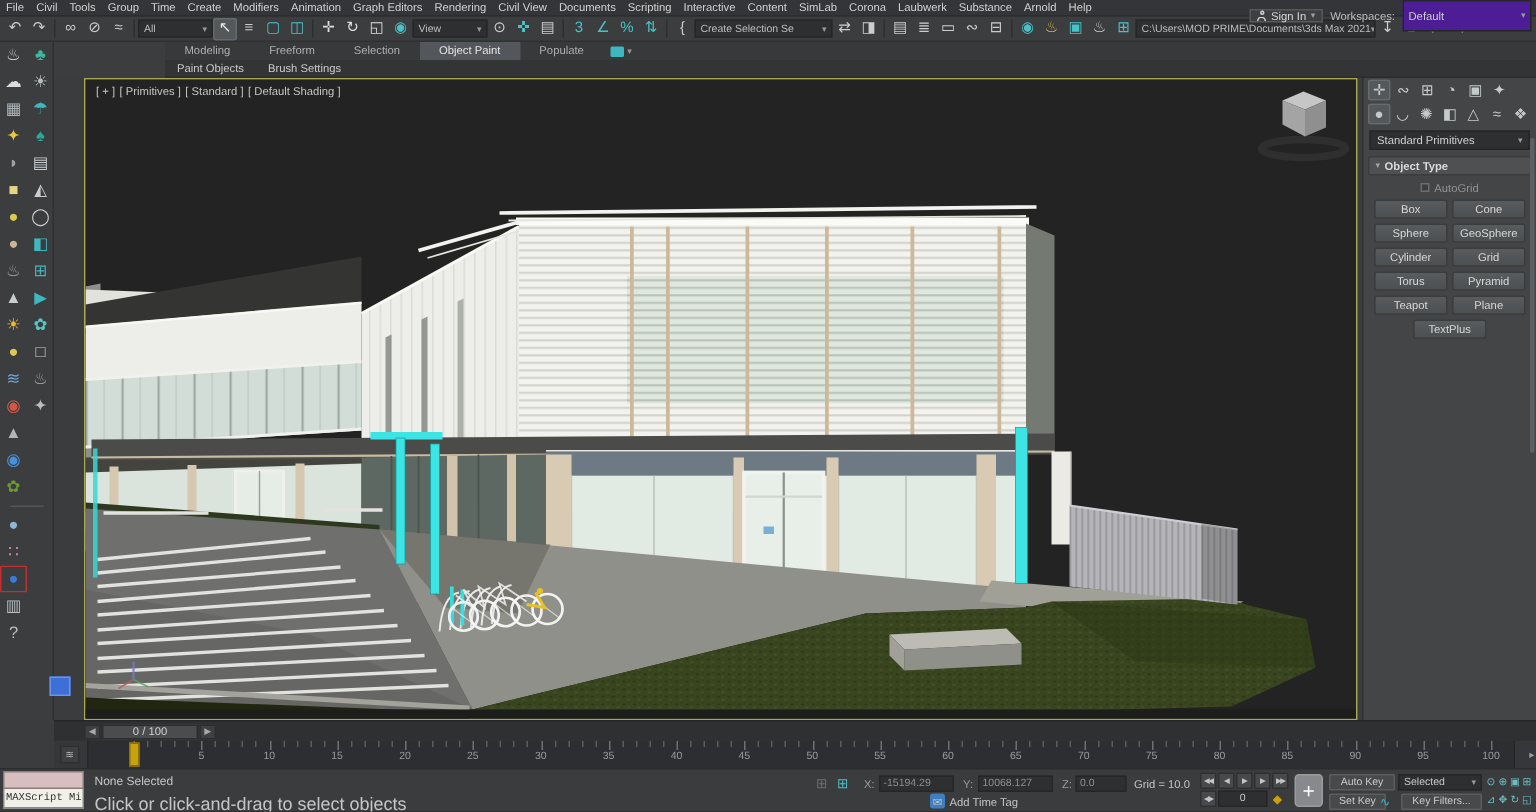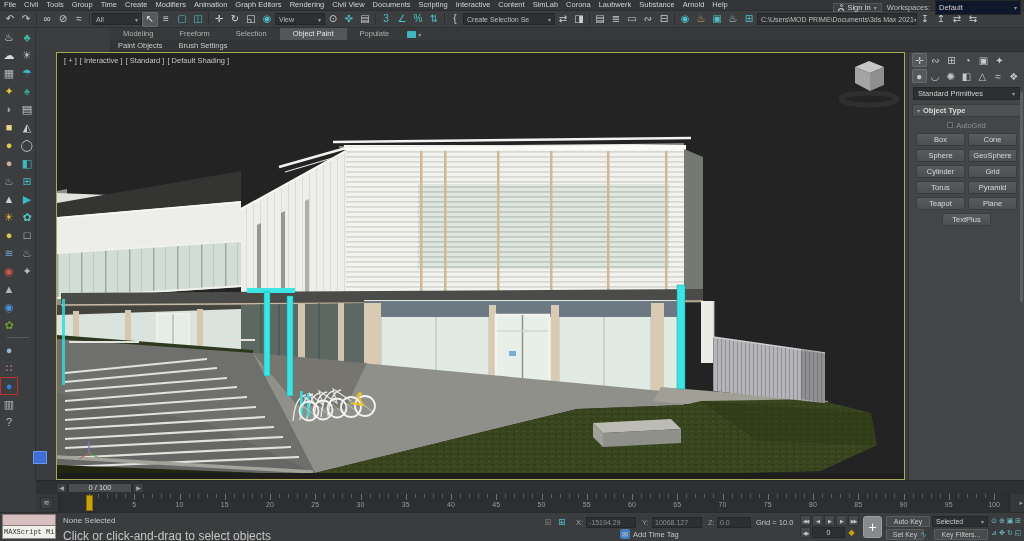--- a/index.html
+++ b/index.html
@@ -13,21 +13,21 @@
 .menu-items{display:flex;align-items:center;overflow:hidden;white-space:nowrap}
 .menu-item{padding:0 4px;font-size:7.5px;color:#d2d2d2;cursor:default}
 .menu-right{margin-left:auto;display:flex;align-items:center;gap:5px;padding-right:3px}
 .signin{display:flex;align-items:center;gap:3px;border:1px solid #55585a;background:#3d3f41;
   height:9px;padding:0 4px;font-size:7.5px;color:#d8d8d8}
 .person{position:relative;width:6px;height:7px;display:inline-block}
 .person .head{position:absolute;left:1.5px;top:0;width:3px;height:3px;border:1px solid #cfcfcf;border-radius:50%}
 .person .bod{position:absolute;left:0;top:3.6px;width:6px;height:3px;border:1px solid #cfcfcf;
   border-bottom:none;border-radius:3px 3px 0 0}
 .ws-label{font-size:7.5px;color:#bdbdbd}
-.ws-dd{width:86px;height:15px;background:#0f172a;border:1px solid #242628;display:flex;
+.ws-dd{width:86px;height:21px;background:#4c1d95;border:1px solid #242628;display:flex;
   align-items:center;justify-content:space-between;padding:6px 3px;font-size:7.5px;color:#cfcfcf}
 .dd-arrow{font-size:6px;color:#9a9a9a}
 
 
 .toolbar{position:absolute;left:0;top:11px;width:1024px;height:17px;background:#3b3d3f;
   border-bottom:1px solid #2e3032;display:flex;align-items:center;padding-left:2px;z-index:29}
 .tbi{width:16px;height:15px;flex:none;display:flex;align-items:center;justify-content:center;
   font-size:10px;line-height:1;border-radius:2px}
 .tbi.active{background:#55585a;box-shadow:inset 0 0 0 1px #656a6d}
 .tb-sep{width:1px;height:12px;background:#2c2e30;margin:0 2px;flex:none}
@@ -316,21 +316,21 @@
         <div class="lt-i mat-active" style="color: rgb(58, 123, 213);">●</div>
         <div class="lt-i" style="color: rgb(184, 190, 194);">▥</div>
         <div class="lt-i" style="color: rgb(184, 190, 194);">?</div>
       </div>
   </div>
   <div class="bluedock"></div>
 
   <div class="viewport">
     <div class="vp-label">
         <span>[ + ]</span>
-        <span>[ Interactive ]</span>
+        <span>[ Primitives ]</span>
         <span>[ Standard ]</span>
         <span>[ Default Shading ]</span>
       </div>
     <svg class="vp-svg" width="847" height="426" viewBox="0 0 847 426">
       <defs>
         <pattern id="louvers" width="6" height="5" patternUnits="userSpaceOnUse">
           <rect width="6" height="5" fill="#f2f2ee"></rect>
           <rect y="3.2" width="6" height="1.4" fill="#d3d3cb"></rect>
         </pattern>
         <pattern id="louverGlass" width="6" height="5" patternUnits="userSpaceOnUse">

